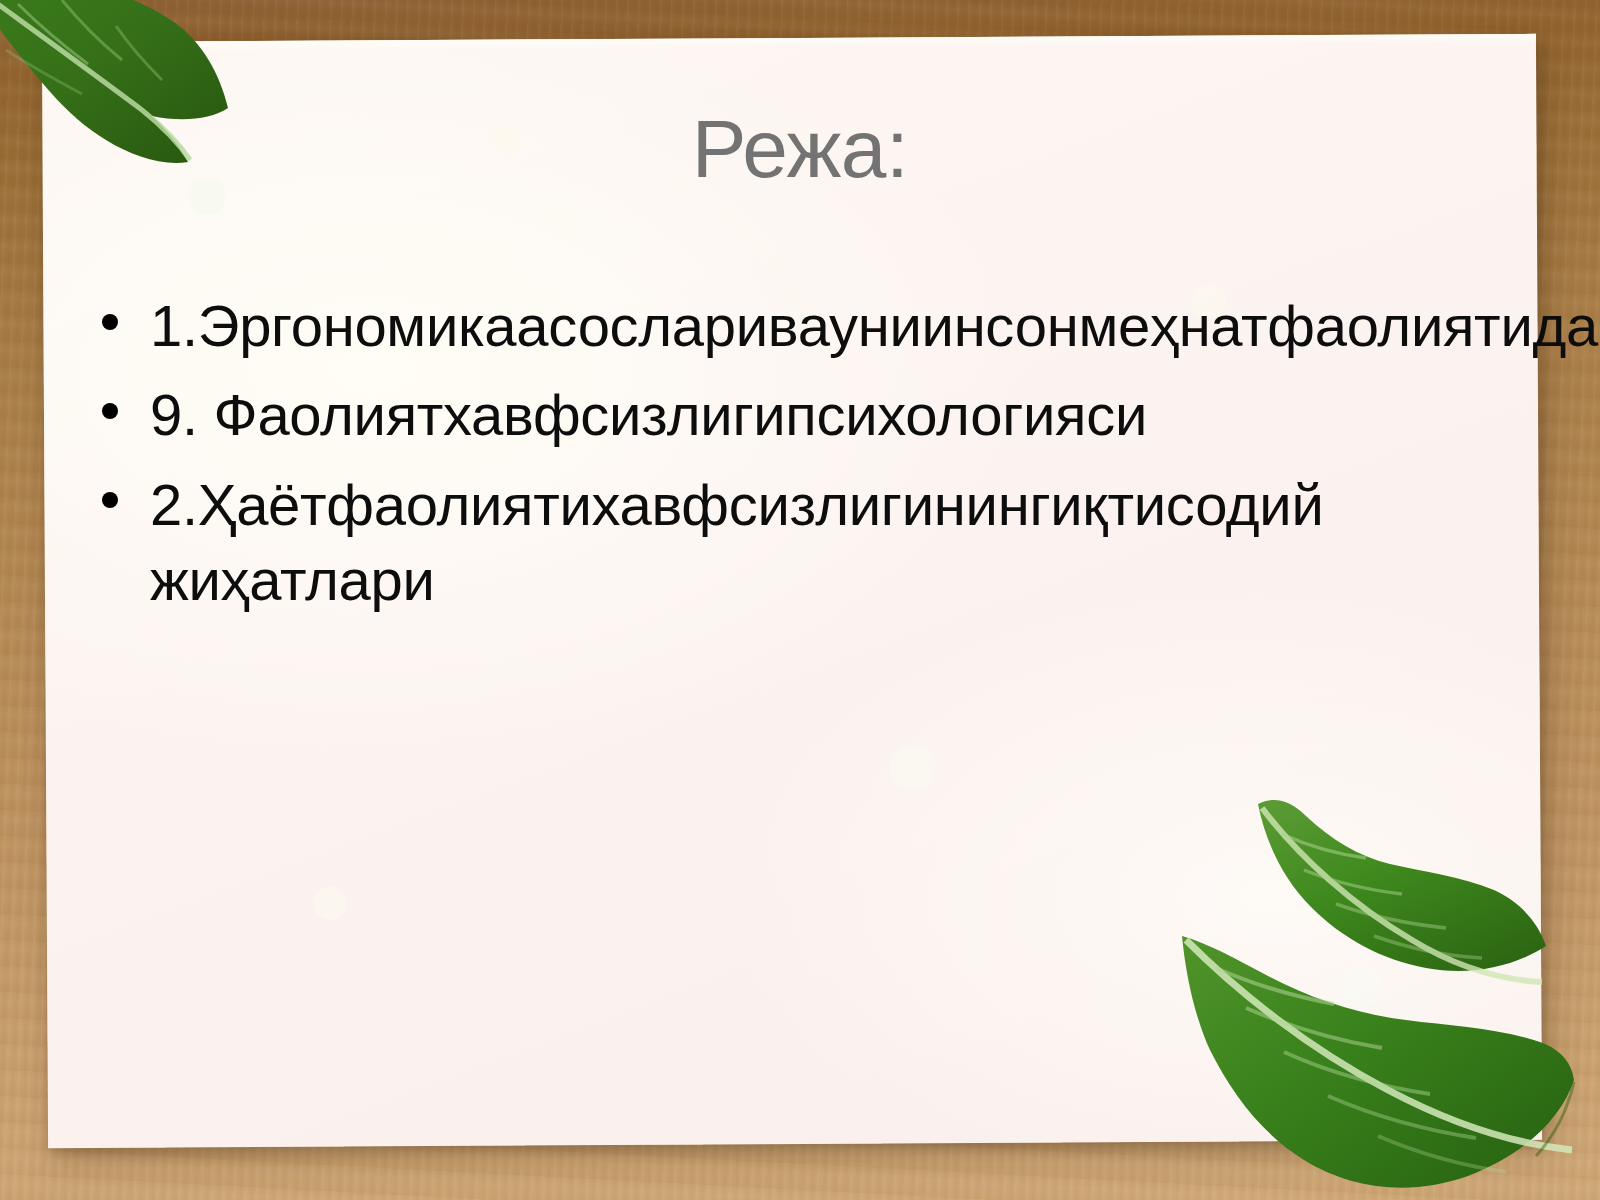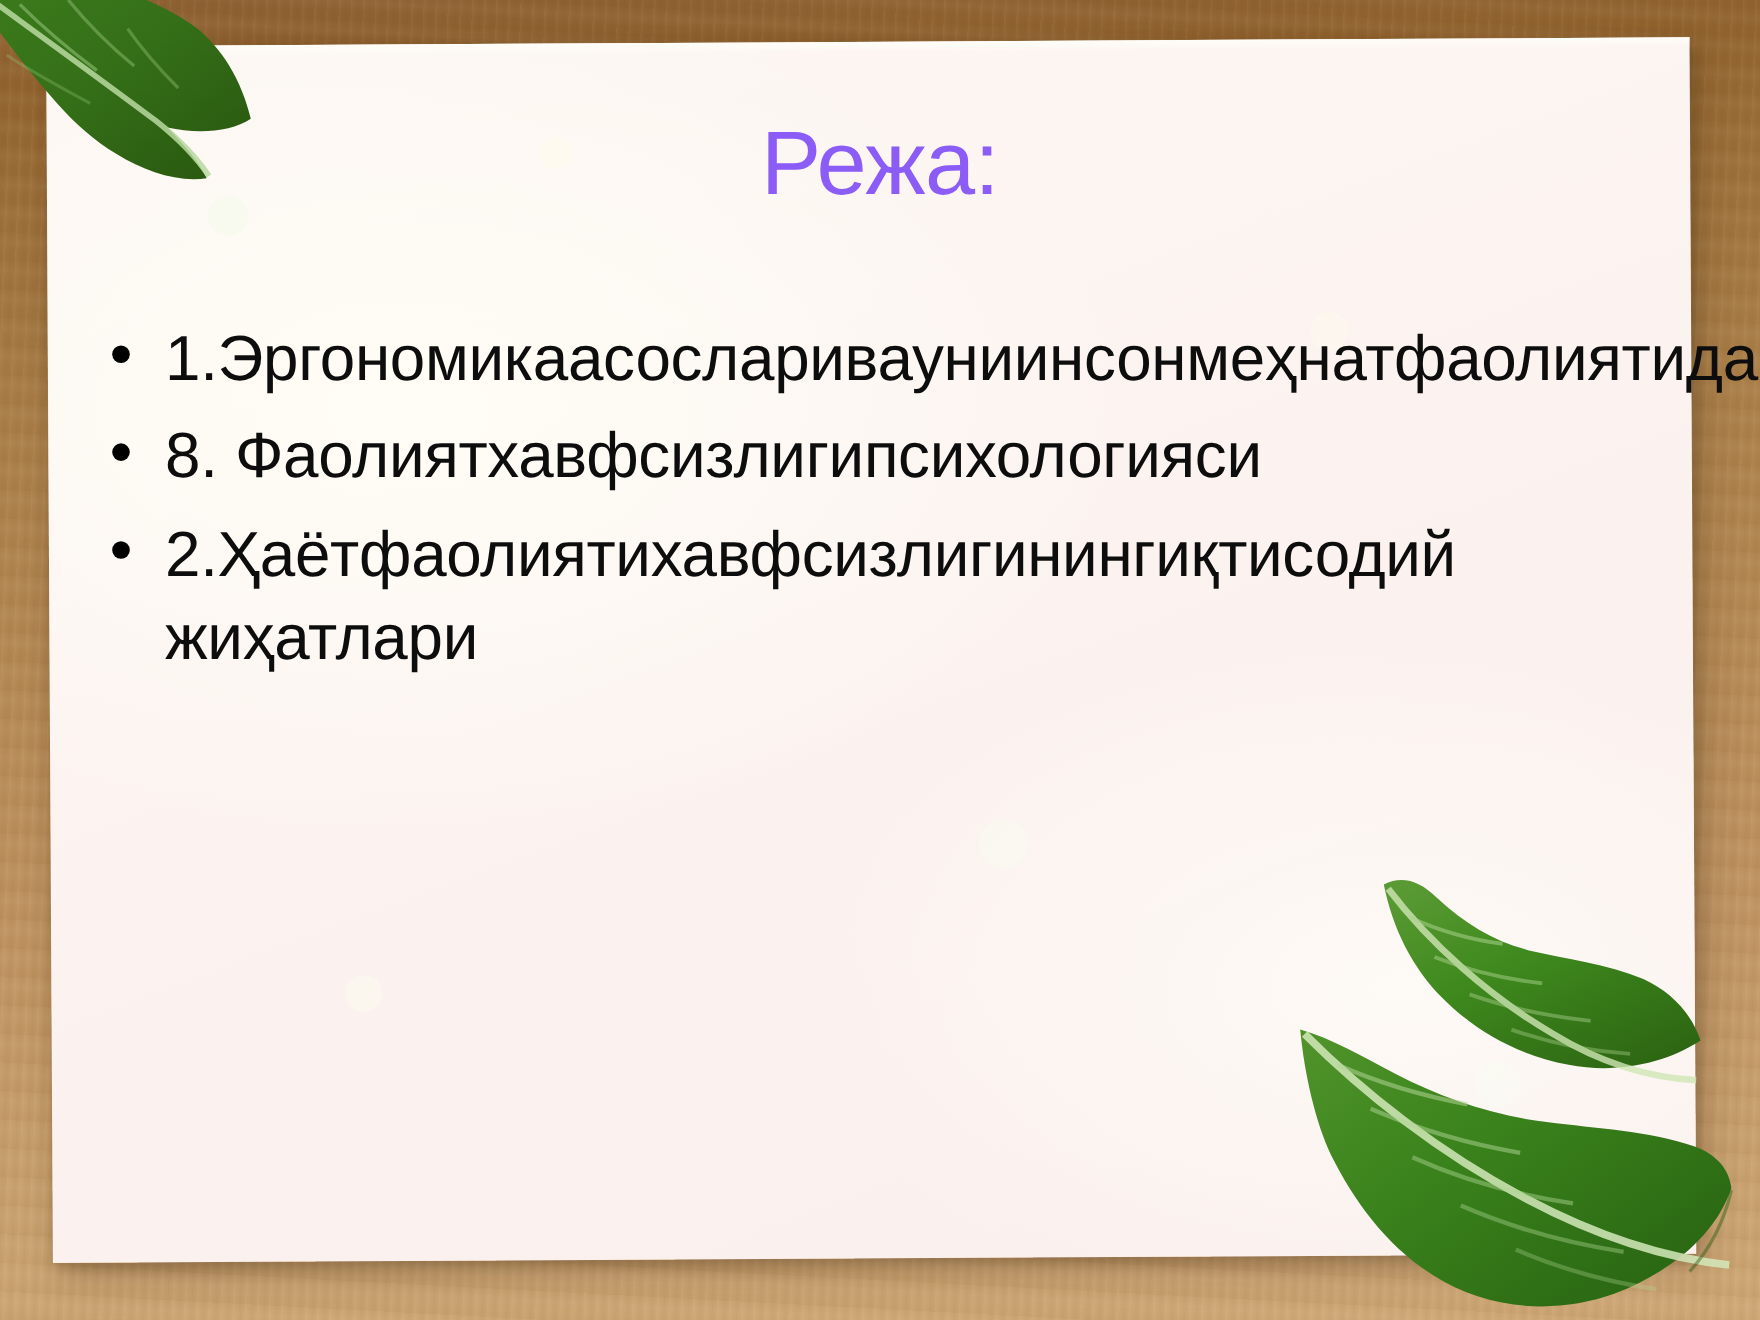--- a/index.html
+++ b/index.html
@@ -101,21 +101,21 @@
 
   .slide-title {
     position: absolute;
     left: 0;
     right: 0;
     top: 108px;
     text-align: center;
     font-size: 82px;
     line-height: 1.0;
     font-weight: 400;
-    color: #8b5cf6;
+    color: #737373;
     letter-spacing: -0.5px;
   }
 
   .bullet-list {
     position: absolute;
     left: 88px;
     top: 288px;
     width: 1400px;
     margin: 0;
     padding: 0;
@@ -165,21 +165,21 @@
 
     <div class="slide-title">Режа:</div>
 
     <ul class="bullet-list">
       <li class="bullet-item">
         <span class="bullet-dot"></span>
         <span> 1.Эргономикаасосларивауниинсонмеҳнатфаолиятидаиштироки</span>
       </li>
       <li class="bullet-item">
         <span class="bullet-dot"></span>
-        <span>8. Фаолиятхавфсизлигипсихологияси</span>
+        <span>9. Фаолиятхавфсизлигипсихологияси</span>
       </li>
       <li class="bullet-item">
         <span class="bullet-dot"></span>
         <span>2.Ҳаётфаолиятихавфсизлигинингиқтисодий жиҳатлари</span>
       </li>
     </ul>
 
   </div>
 
   <svg class="leaf leaf-tl" width="290" height="250" viewBox="0 0 290 250">

